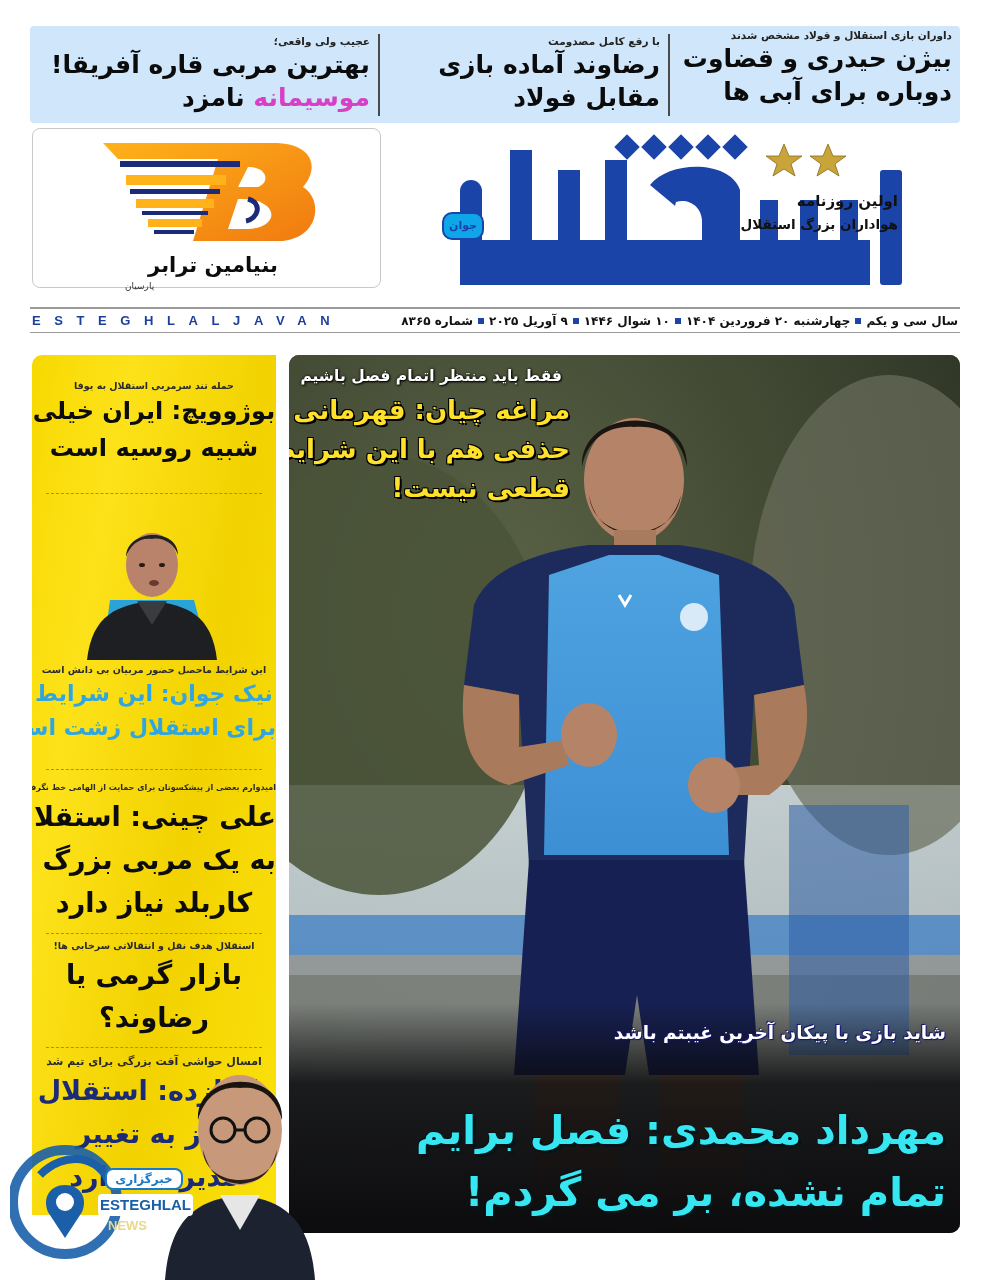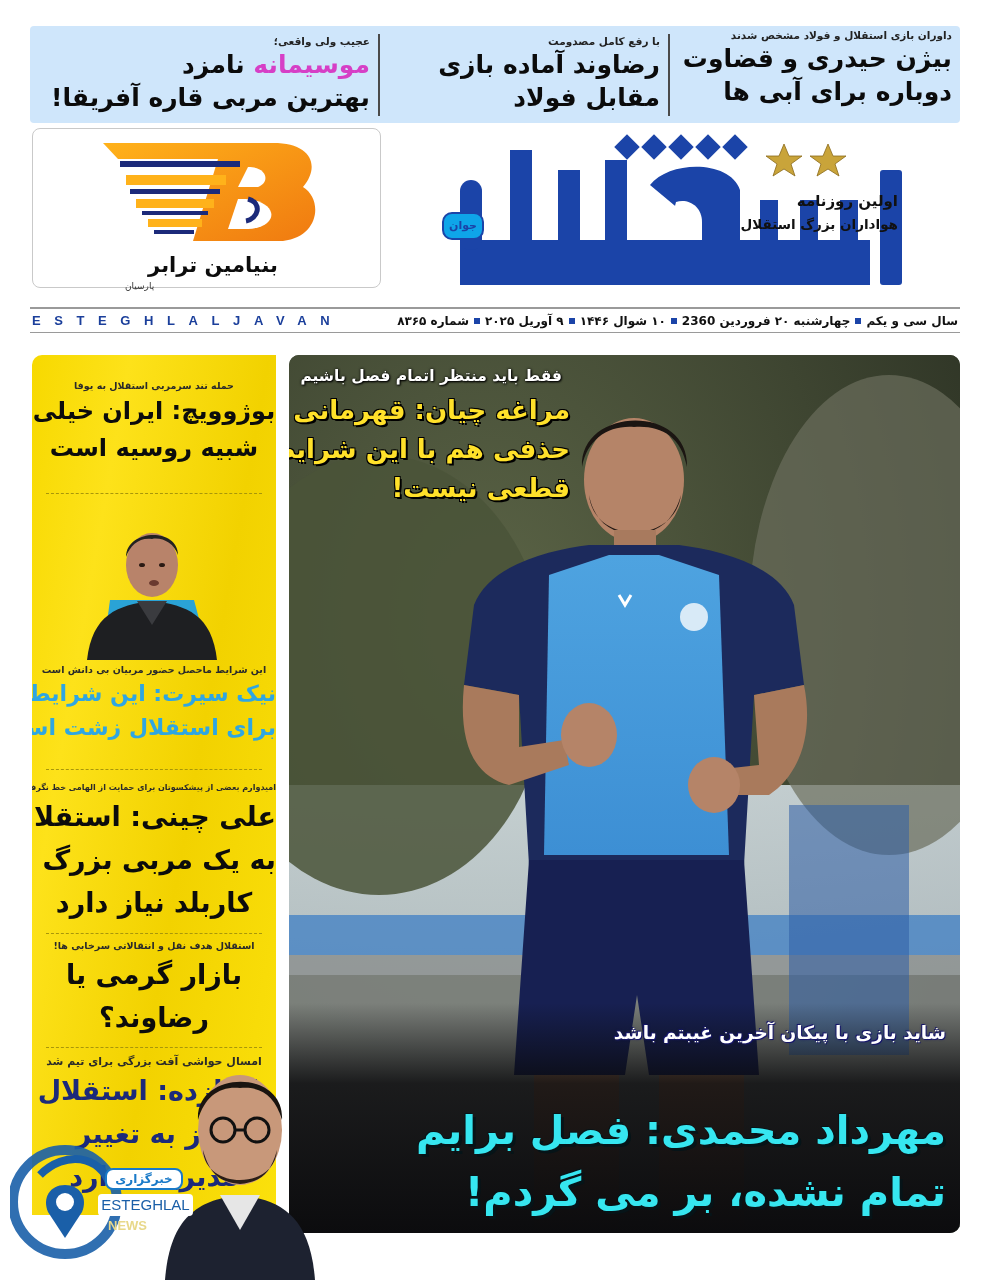--- a/index.html
+++ b/index.html
@@ -71,43 +71,43 @@
   .photo-kicker { position: absolute; right: 398px; top: 12px; font-size: 15.5px; font-weight: bold; color: #fff; white-space: nowrap; text-shadow: 0 0 3px #000, 1px 1px 2px #000; }
   .photo-head { position: absolute; right: 390px; top: 38px; font-size: 26px; font-weight: bold; color: #ffe12a; line-height: 39px; text-align: right; white-space: nowrap; text-shadow: 2px 2px 0 #000, -1px -1px 0 #000, 1px -1px 0 #000, -1px 1px 0 #000; }
 
   .bottom-gradient { position: absolute; left: 0; bottom: 0; width: 671px; height: 230px; background: linear-gradient(to bottom, rgba(0,0,0,0) 0%, rgba(10,10,12,0.85) 35%, #0c0c0e 100%); }
   .bottom-kicker { position: absolute; right: 14px; bottom: 190px; font-size: 18.5px; font-weight: bold; color: #fff; white-space: nowrap; text-shadow: 0 0 3px #1a1a6a, 1px 1px 0 #14146a, -1px -1px 0 #14146a; }
   .bottom-head { position: absolute; right: 14px; bottom: 10px; font-size: 40px; font-weight: bold; color: #36e6f0; line-height: 62px; text-align: right; white-space: nowrap; text-shadow: 3px 3px 0 #061418, -1px -1px 0 #061418; }
 
   
   .portrait2 { position: absolute; left: 165px; top: 1050px; width: 150px; height: 230px; }
   .watermark { position: absolute; left: 10px; top: 1140px; width: 190px; height: 125px; }
-  .wm-pill { position: absolute; left: 98px; top: 1194px; width: 95px; height: 22px; background: #fff; border-radius: 4px; direction: ltr; font-family: "Liberation Sans", sans-serif; font-size: 15px; font-weight: normal; color: #1a5fa8; text-align: center; line-height: 22px; }
+  .wm-pill { position: absolute; left: 98px; top: 1194px; width: 95px; height: 22px; background: #fff; border-radius: 4px; direction: ltr; font-family: "Liberation Sans", sans-serif; font-size: 15px; font-weight: bold; color: #1a5fa8; text-align: center; line-height: 22px; }
   .wm-fa { position: absolute; left: 105px; top: 1168px; width: 78px; height: 22px; border: 2px solid #1a7ac8; border-radius: 8px; background: #fff; color: #1a7ac8; font-size: 12px; font-weight: bold; text-align: center; line-height: 18px; }
   .wm-news { position: absolute; left: 108px; top: 1218px; direction: ltr; font-family: "Liberation Sans", sans-serif; font-size: 13px; font-weight: bold; color: #e8d88a; }
   .wm-news span { color: #ffffff; font-size: 9px; }
 </style>
 </head>
 <body>
 
 <div class="teaser-band">
   <div class="teaser teaser-1">
     <div class="kicker">داوران بازی استقلال و فولاد مشخص شدند</div>
     <div class="head">بیژن حیدری و قضاوت</div>
     <div class="head">دوباره برای آبی ها</div>
   </div>
   <div class="teaser teaser-2">
     <div class="kicker" style="margin-top:0">با رفع کامل مصدومت</div>
     <div class="head">رضاوند آماده بازی</div>
     <div class="head">مقابل فولاد</div>
   </div>
   <div class="teaser teaser-3">
     <div class="kicker" style="margin-top:0">عجیب ولی واقعی؛</div>
+    <div class="head">بهترین مربی قاره آفریقا!</div>
     <div class="head"><span class="pink">موسیمانه</span><span> نامزد</span></div>
-    <div class="head">بهترین مربی قاره آفریقا!</div>
   </div>
 </div>
 
 <div class="ad-box">
   <svg class="ad-logo" viewBox="0 0 225 112">
     <defs>
       <linearGradient id="og" x1="0" y1="0" x2="1" y2="1">
         <stop offset="0" stop-color="#ffb21a"></stop>
         <stop offset="1" stop-color="#f07a10"></stop>
       </linearGradient>
@@ -161,21 +161,21 @@
   </svg>
   <div class="logo-tag1">اولین روزنامه</div>
   <div class="logo-tag2">هواداران بزرگ استقلال</div>
   <div class="logo-javan">جوان</div>
 </div>
 
 <div class="date-strip">
   <div class="date-text">
     <span>سال سی و یکم</span>
     <span class="date-sep"></span>
-    <span>چهارشنبه ۲۰ فروردین 2360</span>
+    <span>چهارشنبه ۲۰ فروردین ۱۴۰۴</span>
     <span class="date-sep"></span>
     <span>۱۰ شوال ۱۴۴۶</span>
     <span class="date-sep"></span>
     <span>۹ آوریل ۲۰۲۵</span>
     <span class="date-sep"></span>
     <span>شماره ۸۳۶۵</span>
   </div>
   <div class="brand-latin">ESTEGHLALJAVAN</div>
 </div>
 
@@ -193,21 +193,21 @@
     <path d="M55 86 L70 110 L85 86 Z" fill="#3a3b3f"></path>
     <ellipse cx="70" cy="50" rx="26" ry="32" fill="#b8836a"></ellipse>
     <path d="M44 42 C44 14 96 12 96 40 C92 28 80 22 70 24 C58 22 48 30 44 42 Z" fill="#222"></path>
     <ellipse cx="60" cy="50" rx="3" ry="2" fill="#2a1a14"></ellipse>
     <ellipse cx="80" cy="50" rx="3" ry="2" fill="#2a1a14"></ellipse>
     <ellipse cx="72" cy="68" rx="5" ry="3" fill="#6a3a30"></ellipse>
   </svg>
 
   <div class="side-story" style="top:308px">
     <div class="side-kicker">این شرایط ماحصل حضور مربیان بی دانش است</div>
-    <div class="side-head blue">نیک سیرت: این شرایط</div>
+    <div class="side-head blue">نیک جوان: این شرایط</div>
     <div class="side-head blue">برای استقلال زشت است</div>
   </div>
   <div class="dash" style="top:414px"></div>
 
   <div class="side-story" style="top:426px">
     <div class="side-kicker" style="font-size:8px">امیدوارم بعضی از پیشکسوتان برای حمایت از الهامی خط نگرفته باشند</div>
     <div class="side-head big">علی چینی: استقلال</div>
     <div class="side-head big">به یک مربی بزرگ و</div>
     <div class="side-head big">کاربلد نیاز دارد</div>
   </div>

